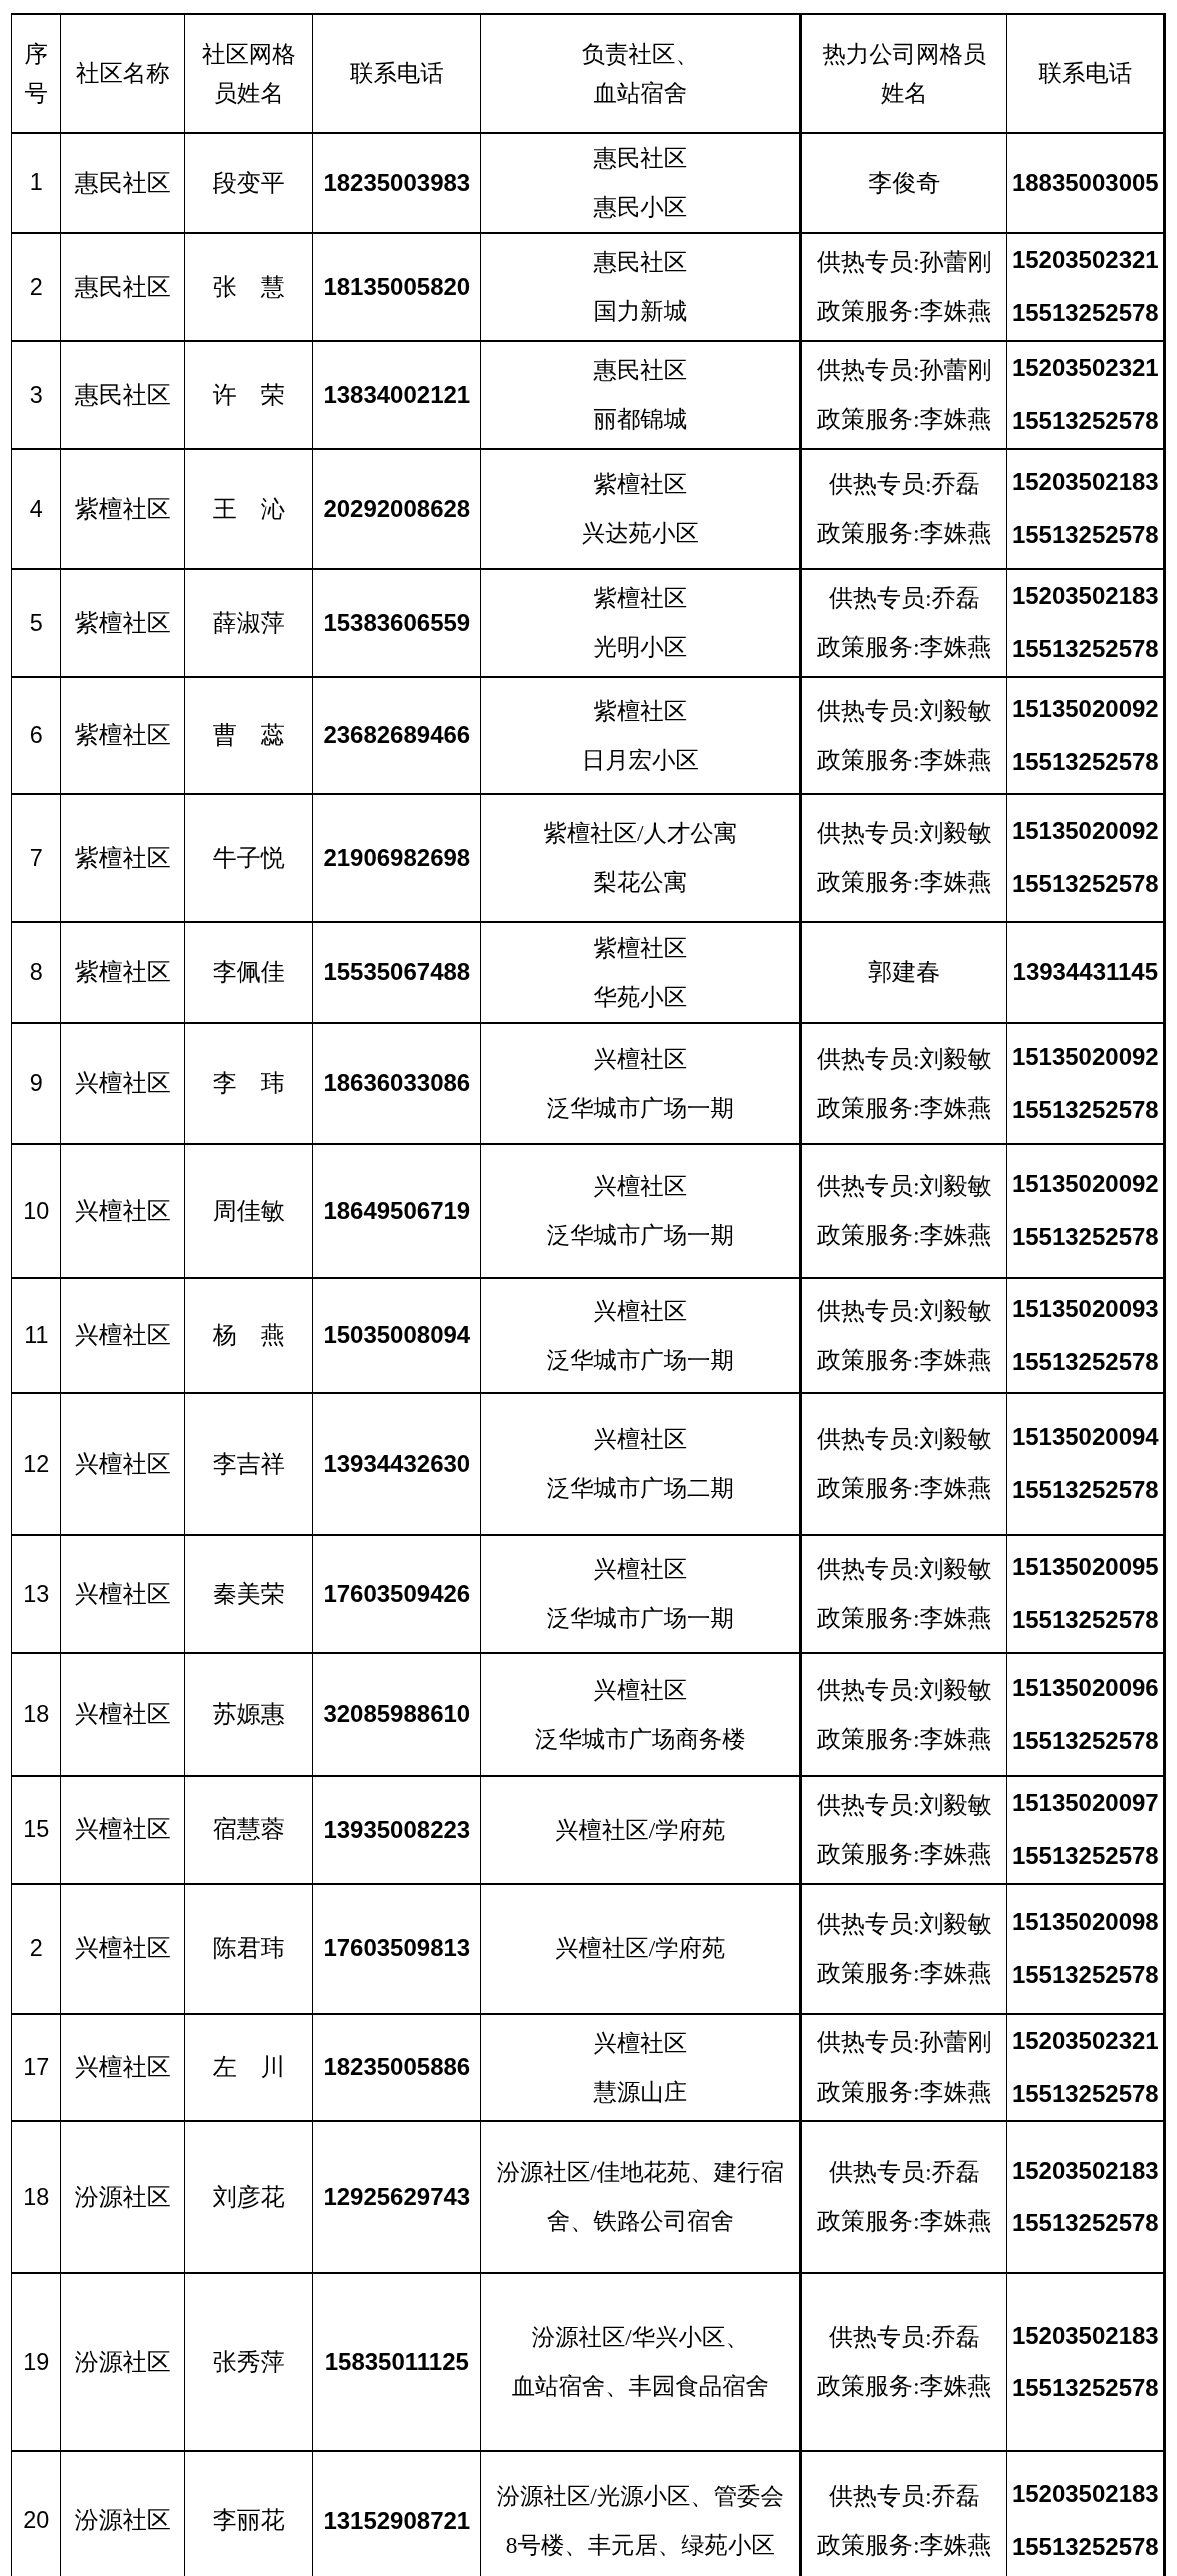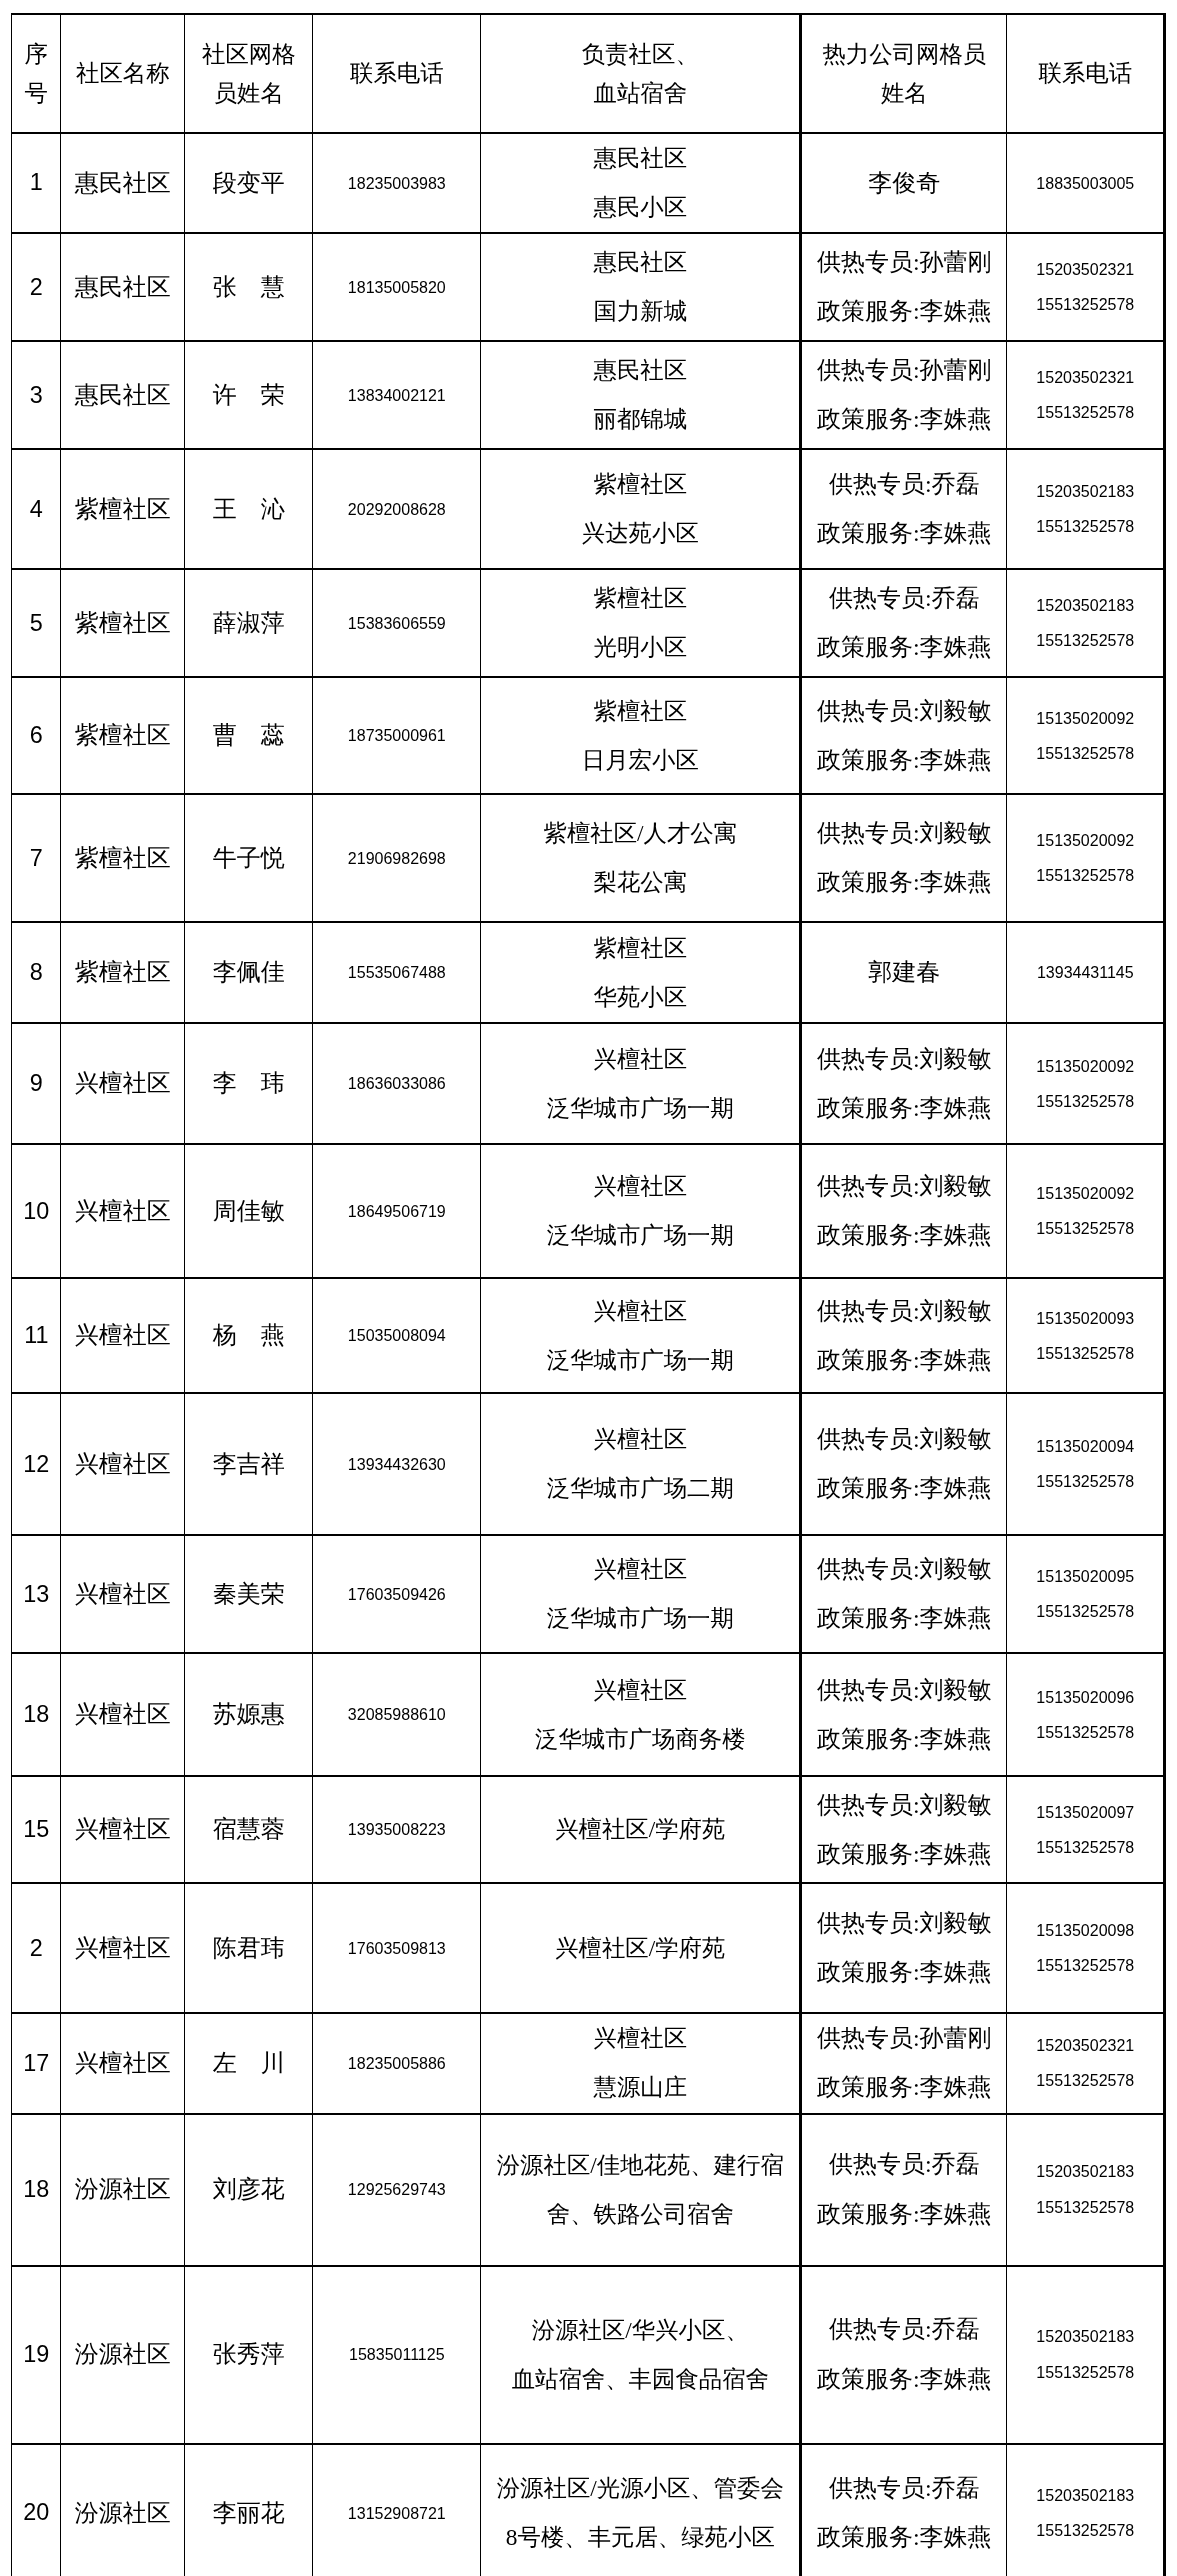--- a/index.html
+++ b/index.html
@@ -45,22 +45,22 @@
   }
   td.zh {
     font-family: "Liberation Serif", serif;
     font-weight: 400;
     font-size: 24px;
     line-height: 2.05;
   }
   td:nth-child(5).zh { font-size: 23.4px; line-height: 2.1; }
   td.num {
     font-family: "Liberation Sans", sans-serif;
-    font-weight: 400;
-    font-size: 16px;
+    font-weight: 700;
+    font-size: 24px;
     line-height: 2.2;
   }
   td:nth-child(1).num { font-size: 23.4px; font-weight: 400; }
 </style>
 </head>
 <body>
 
 <div class="page">
   <table class="contact-table">
     <colgroup>
@@ -143,21 +143,21 @@
 光明小区</td>
           <td class="zh">供热专员:乔磊
 政策服务:李姝燕</td>
           <td class="num">15203502183
 15513252578</td>
         </tr>
         <tr style="height: 117px;">
           <td class="num">6</td>
           <td class="zh">紫檀社区</td>
           <td class="zh">曹　蕊</td>
-          <td class="num">18735000961</td>
+          <td class="num">23682689466</td>
           <td class="zh">紫檀社区
 日月宏小区</td>
           <td class="zh">供热专员:刘毅敏
 政策服务:李姝燕</td>
           <td class="num">15135020092
 15513252578</td>
         </tr>
         <tr style="height: 128px;">
           <td class="num">7</td>
           <td class="zh">紫檀社区</td>

